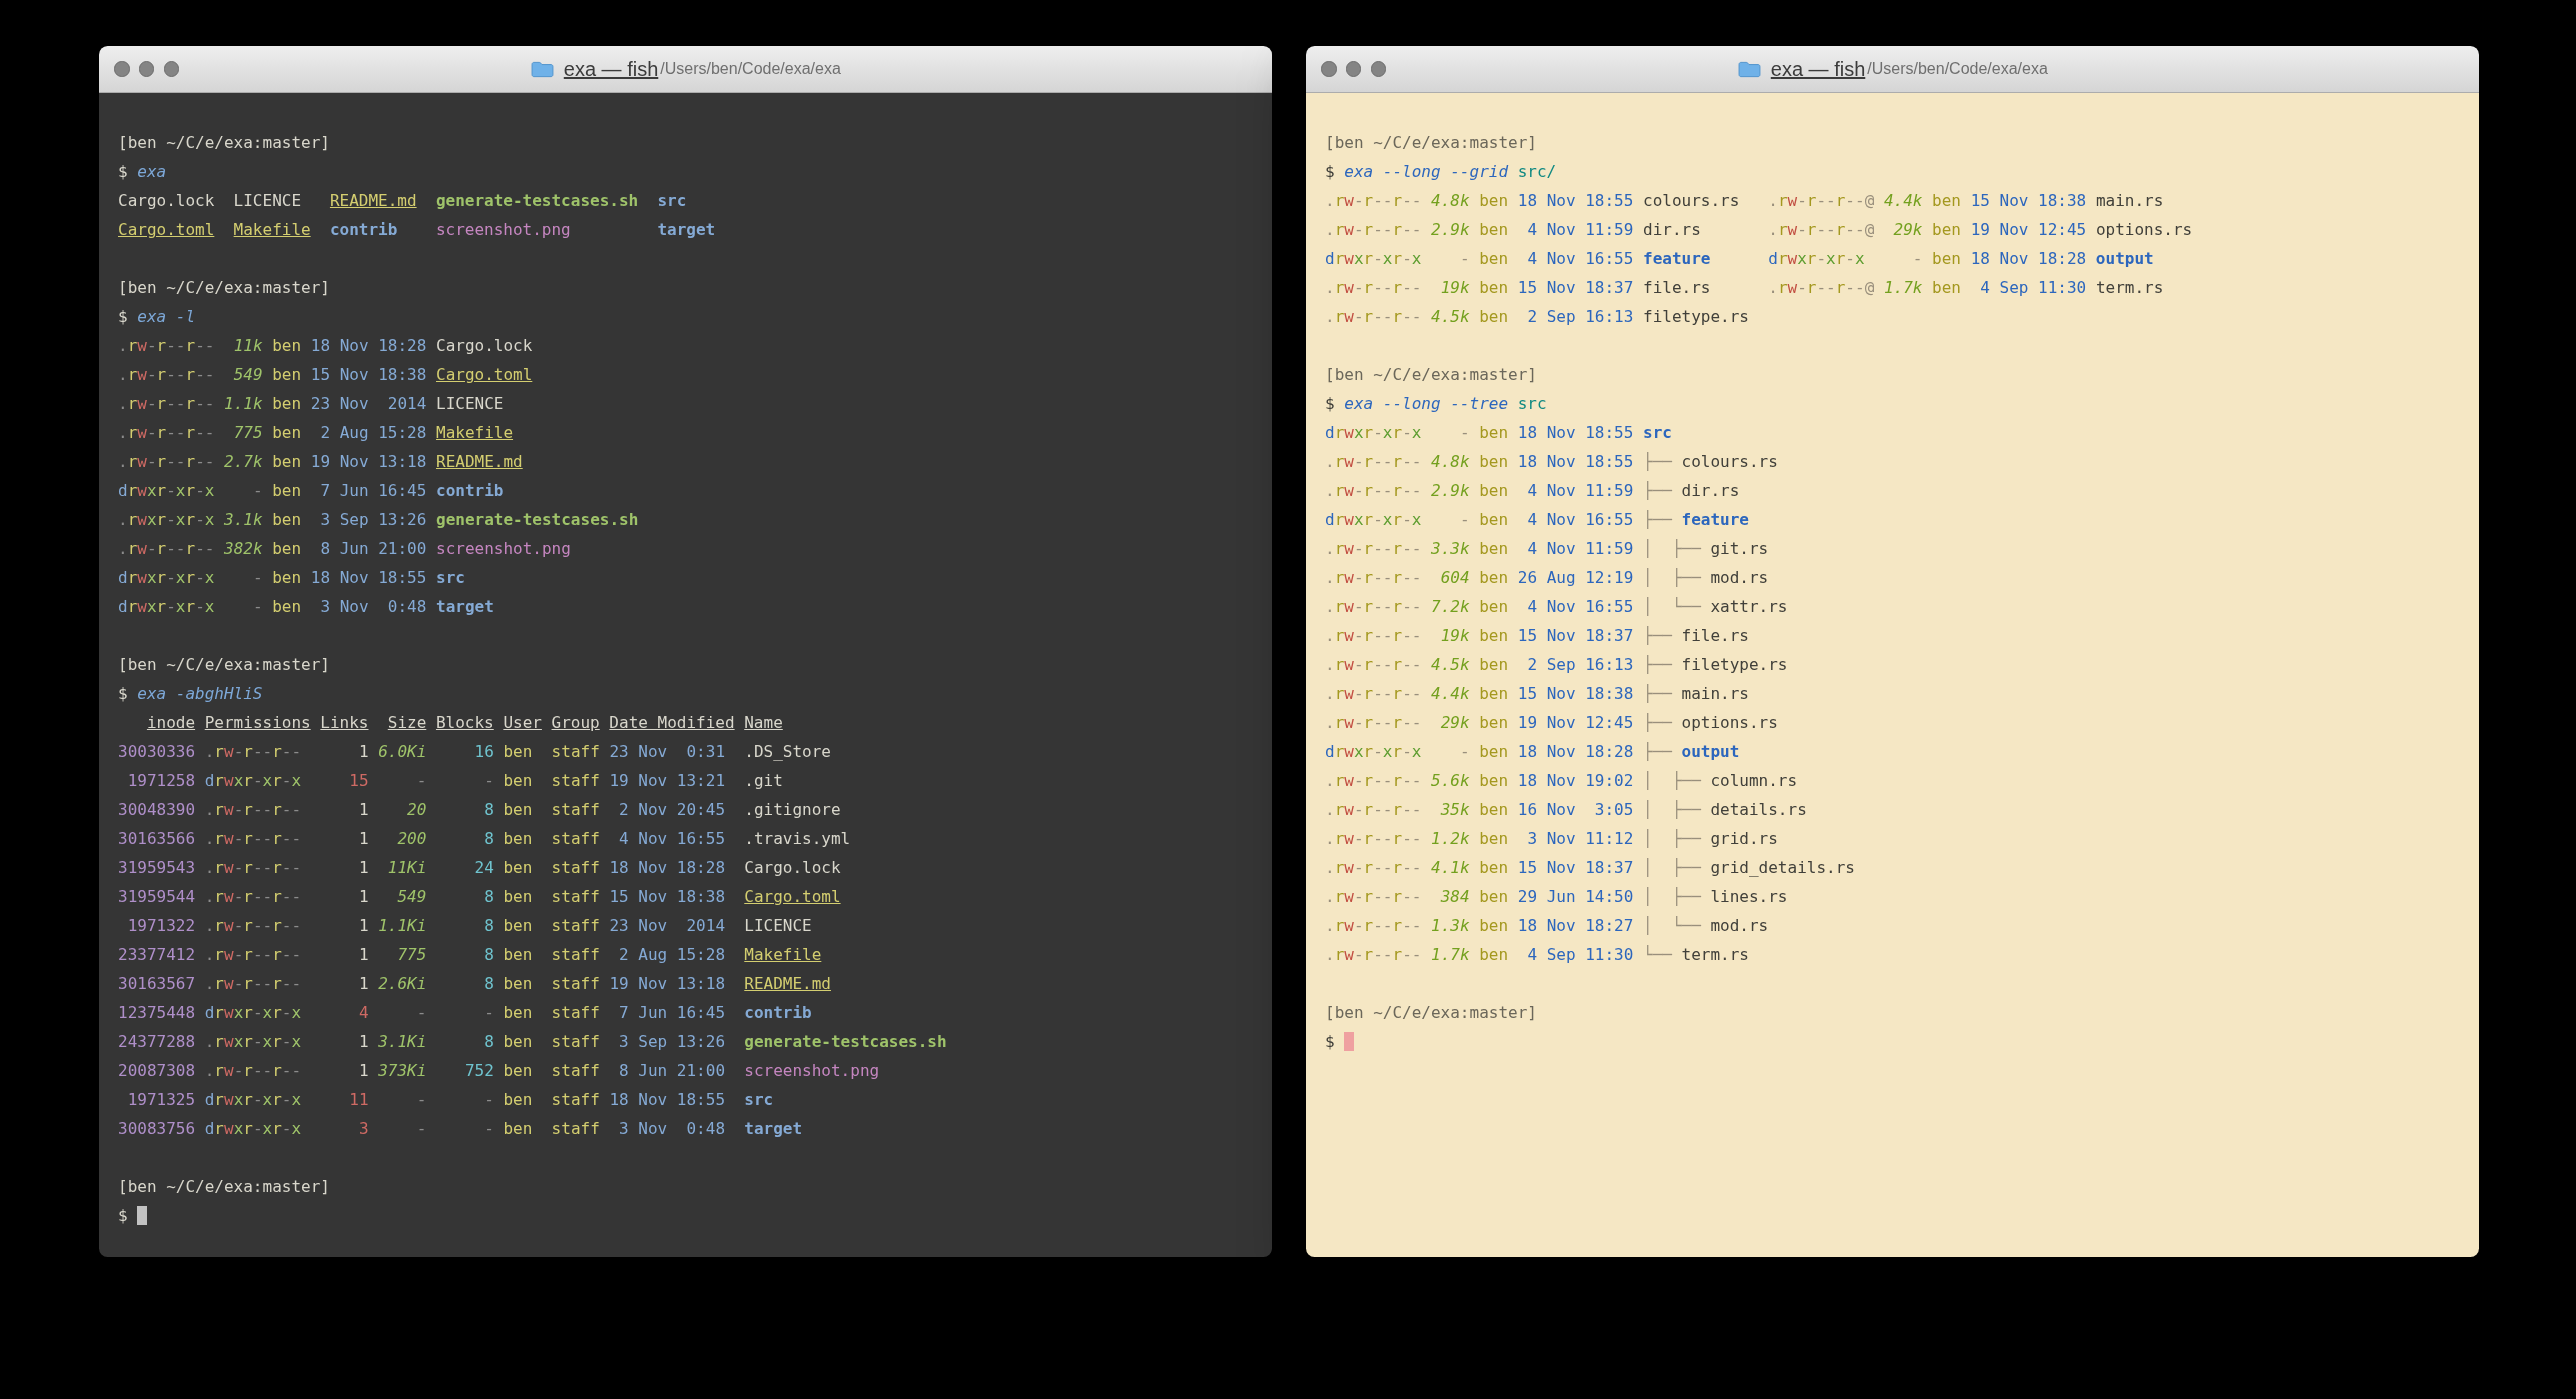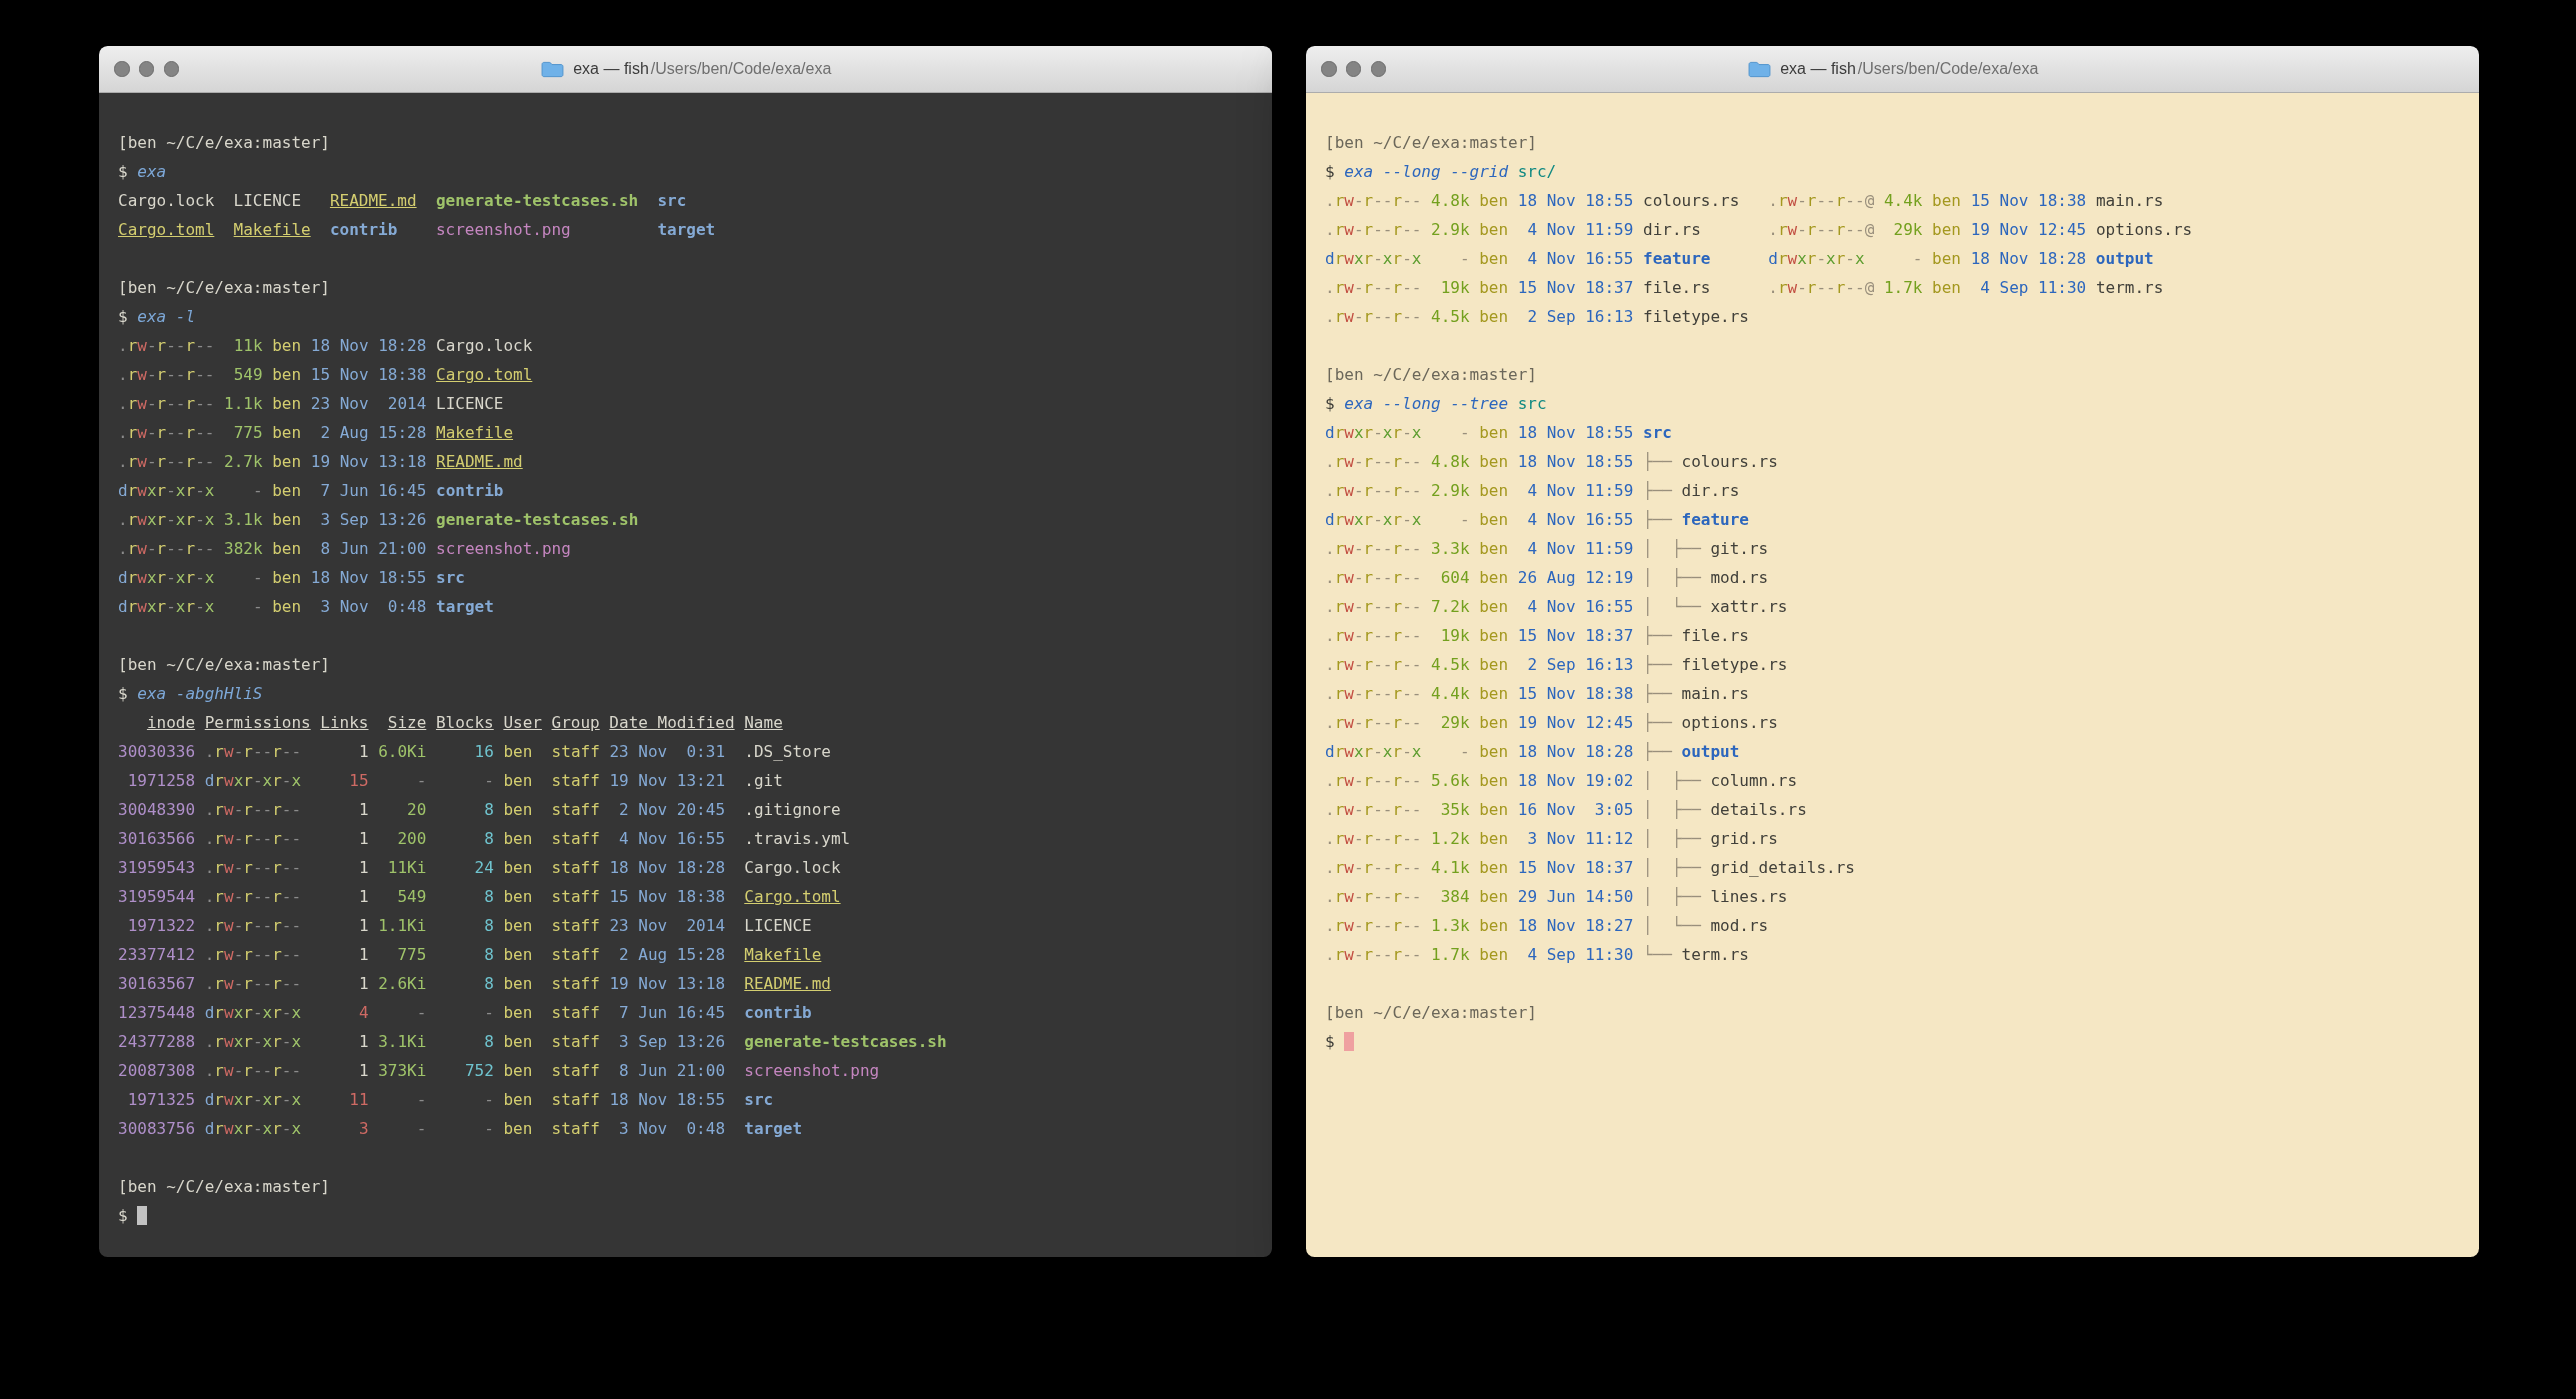--- a/index.html
+++ b/index.html
@@ -38,39 +38,39 @@
   }
   .light {
     width: 15.3px; height: 15.3px;
     border-radius: 50%;
     background: #848484;
     border: 1px solid #6c6c6c;
     box-sizing: border-box;
   }
   .title { display: flex; align-items: center; }
   .folder-icon { display: inline-flex; margin-right: 8.6px; }
-  .title-app  { font-size: 16px; color: #3b3b3b; }
+  .title-app  { font-size: 20px; color: #3b3b3b; text-decoration: underline; }
   .title-path { font-size: 16px; color: #6f6f6f; margin-left: 2px; }
   .term {
     position: absolute;
     top: 47px; left: 0; right: 0; bottom: 0;
     padding: 35px 19px 9.6px 19px;
     background: var(--bg);
     color: var(--fg);
     font-size: 16px;
     white-space: pre;
     overflow: hidden;
   }
   .line { height: 29px; line-height: 29px; }
   .c-txt    { color: var(--fg); }
   .c-rs     { color: var(--fg); text-align: right; }
   .c-prompt { color: var(--prompt); }
   .c-cmd    { color: var(--cmd); font-style: italic; }
   .c-path   { color: var(--patharg); }
-  .c-size   { color: var(--size); }
+  .c-size   { color: var(--size); font-style: italic; }
   .c-user   { color: var(--user); }
   .c-group  { color: var(--group); }
   .c-date   { color: var(--date); }
   .c-dir    { color: var(--dir); font-weight: bold; }
   .c-exec   { color: var(--exec); font-weight: bold; }
   .c-img    { color: var(--image); }
   .c-build  { color: var(--build); text-decoration: underline; }
   .c-inode  { color: var(--inode); }
   .c-links  { color: var(--links); margin-top: 16px; }
   .c-blocks { color: var(--blocks); }

